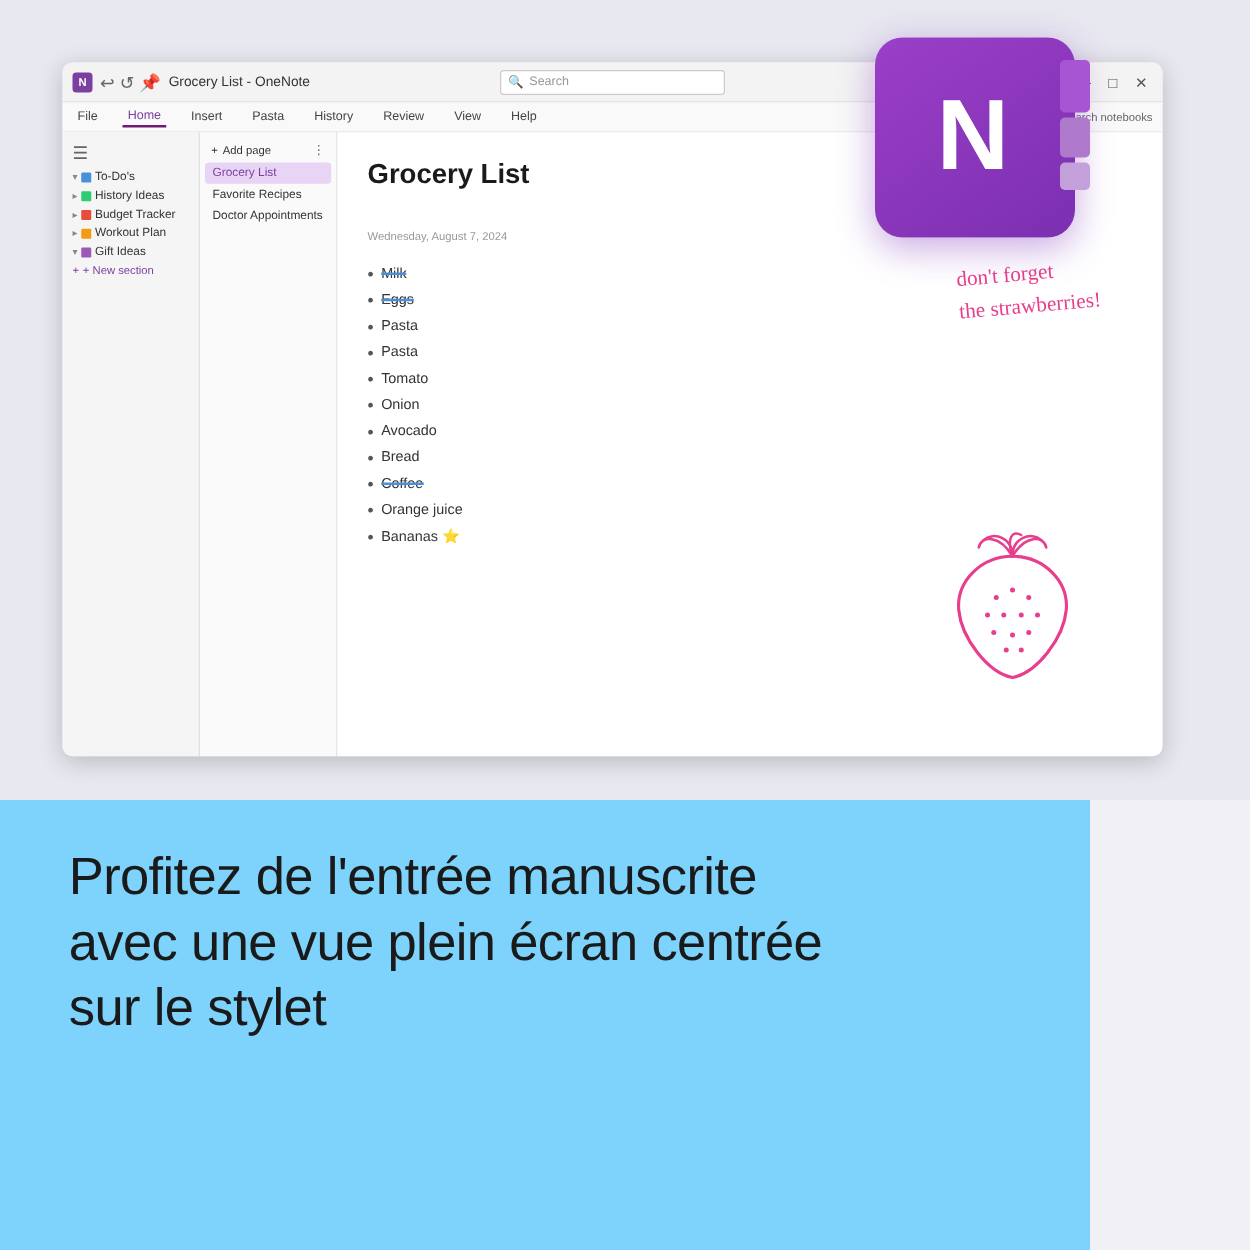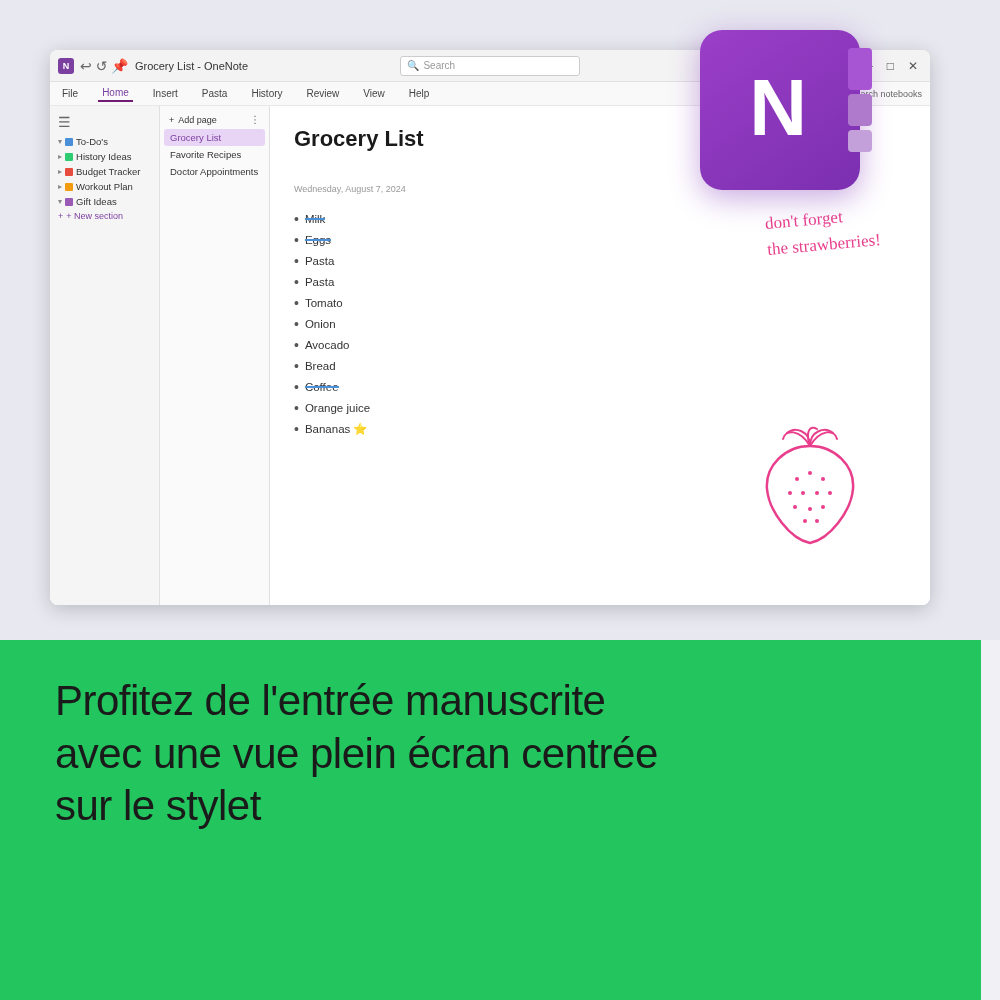--- a/index.html
+++ b/index.html
@@ -333,23 +333,23 @@
       transform: rotate(-5deg);
     }
     .strawberry-drawing {
       position: absolute;
       right: 55px;
       bottom: 50px;
     }
 
     
     .bottom-section {
-      width: 981px;
+      width: 872px;
       height: 360px;
-      background: #22c55e;
+      background: #7dd3fc;
       padding: 35px 55px 36px;
     }
     .main-headline {
       font-size: 42px;
       font-weight: 400;
       color: #1a1a1a;
       line-height: 1.25;
       margin-bottom: 18px;
       letter-spacing: -0.5px;
     }

